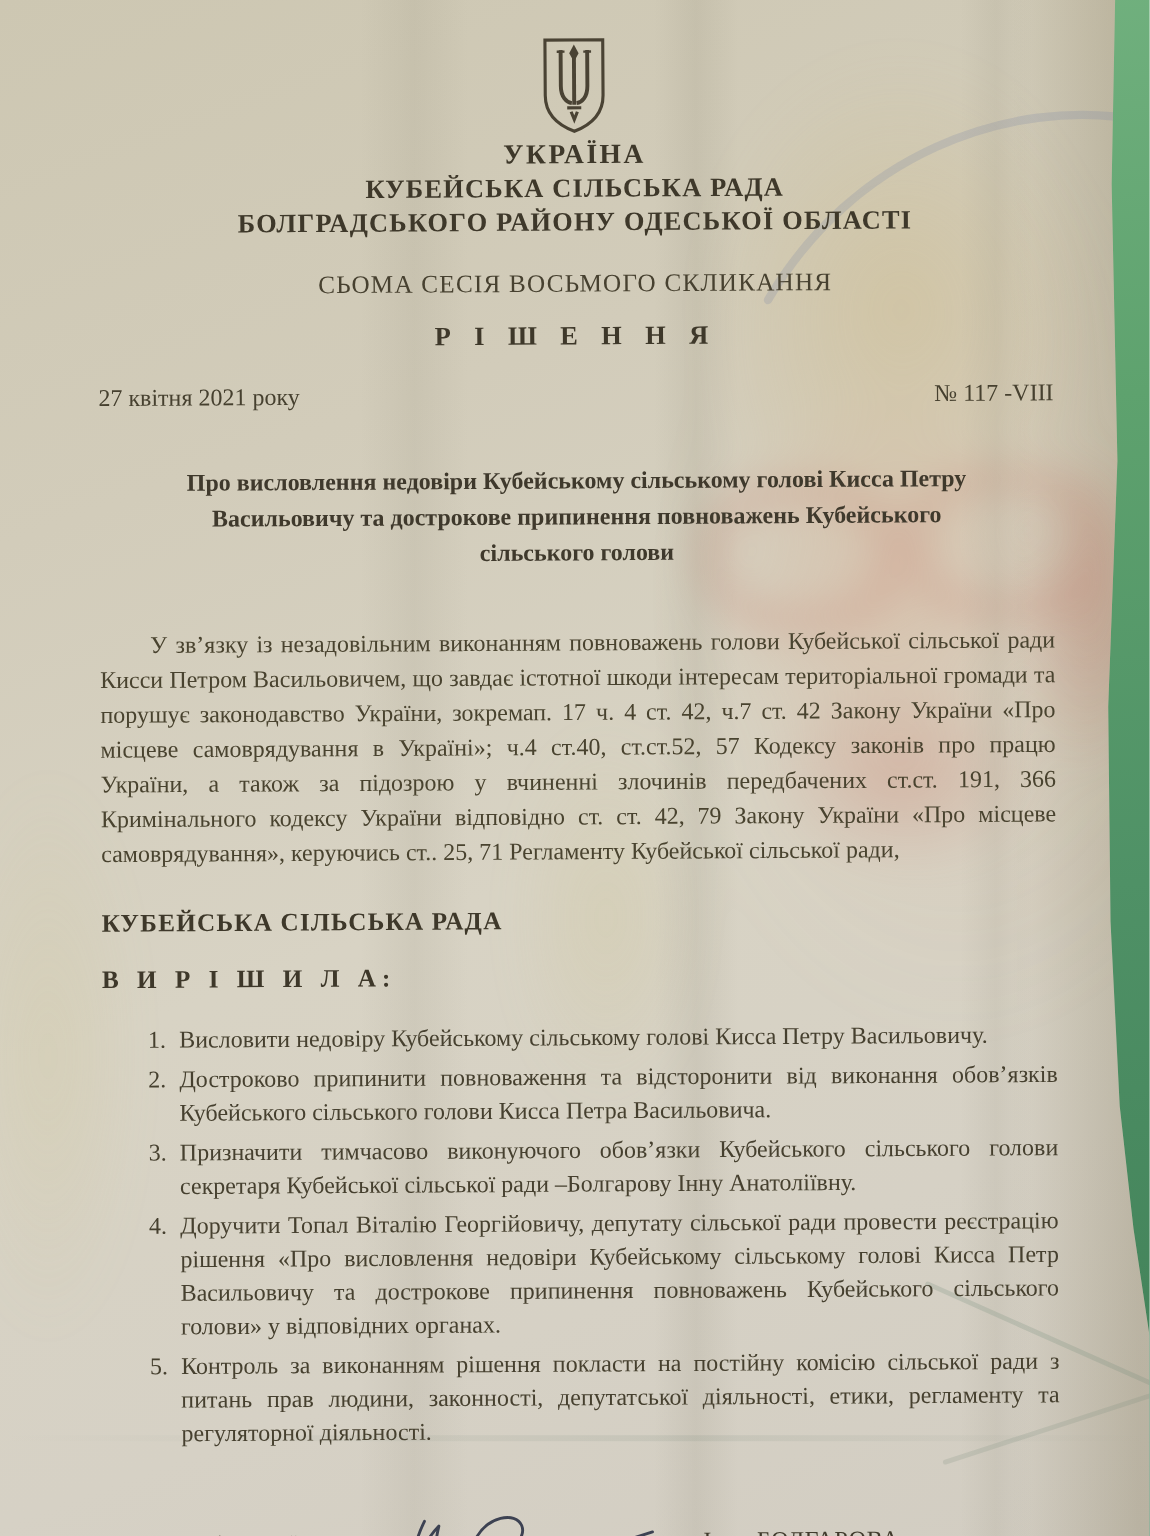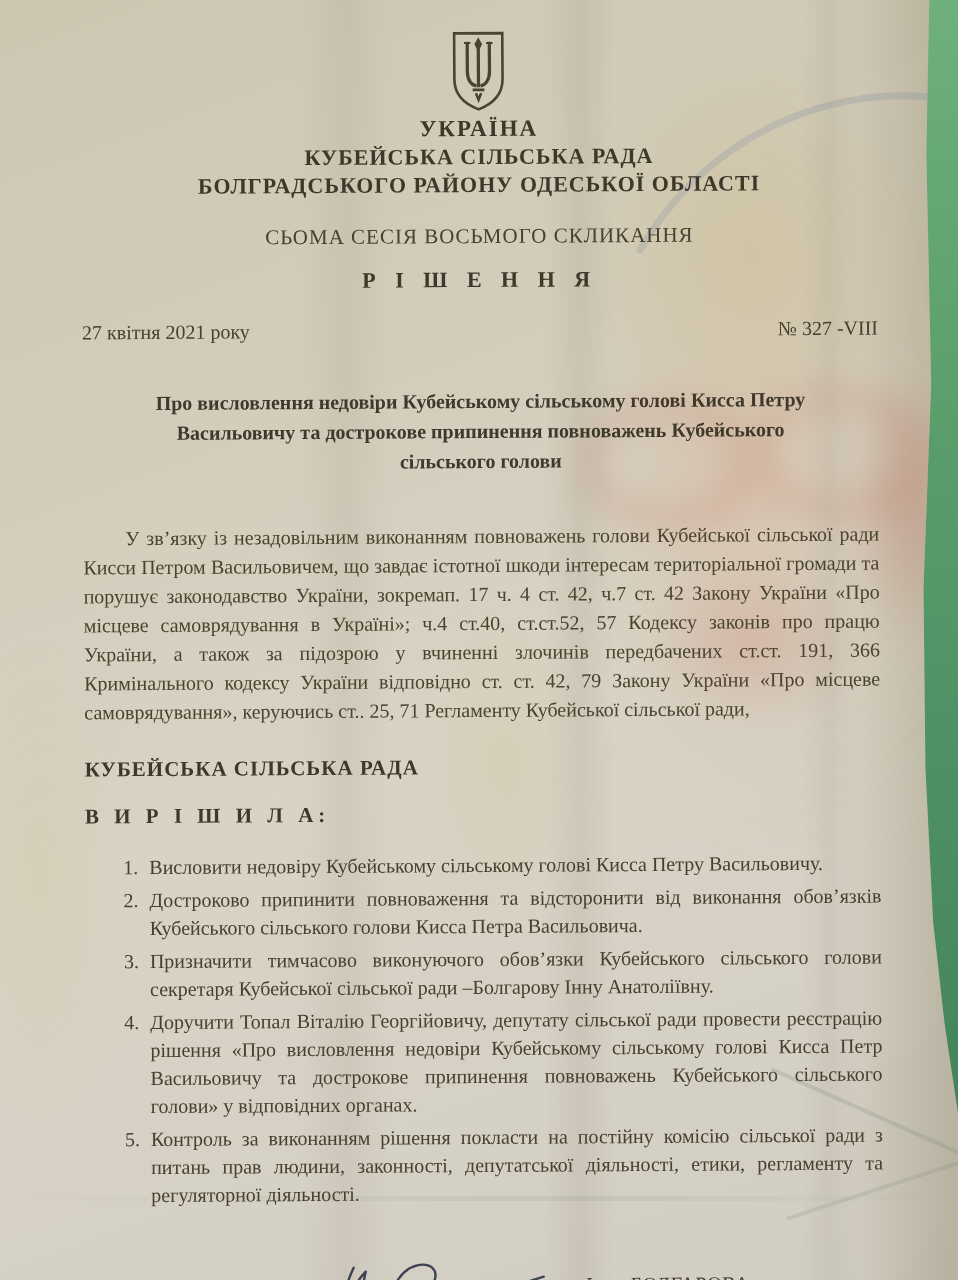--- a/index.html
+++ b/index.html
@@ -89,21 +89,21 @@
     </svg>
 
     <div class="h-country">УКРАЇНА</div>
     <div class="h-council">КУБЕЙСЬКА СІЛЬСЬКА РАДА</div>
     <div class="h-district">БОЛГРАДСЬКОГО РАЙОНУ ОДЕСЬКОЇ ОБЛАСТІ</div>
     <div class="h-session">СЬОМА СЕСІЯ ВОСЬМОГО СКЛИКАННЯ</div>
     <div class="h-doctype">Р І Ш Е Н Н Я</div>
 
     <div class="meta-row">
       <span>27 квітня  2021 року</span>
-      <span>№ 327 -VIII</span>
+      <span>№ 117 -VIII</span>
     </div>
 
     <div class="doc-title">Про висловлення недовіри  Кубейському сільському голові Кисса Петру Васильовичу та  дострокове припинення повноважень Кубейського сільського голови</div>
 
     <div class="preamble">У зв’язку із незадовільним виконанням повноважень голови Кубейської сільської ради Кисси Петром Васильовичем, що завдає істотної шкоди інтересам територіальної громади та порушує законодавство України, зокремап. 17 ч. 4 ст. 42, ч.7 ст. 42 Закону України «Про місцеве самоврядування в Україні»; ч.4 ст.40, ст.ст.52, 57 Кодексу законів про працю України, а також за підозрою у вчиненні злочинів передбачених ст.ст. 191, 366 Кримінального кодексу України відповідно ст. ст. 42, 79 Закону України «Про місцеве самоврядування», керуючись ст.. 25, 71 Регламенту Кубейської сільської ради,</div>
 
     <div class="res-council">КУБЕЙСЬКА СІЛЬСЬКА РАДА</div>
     <div class="res-decided">В И Р І Ш И Л А:</div>
 
     <ol class="decision">

